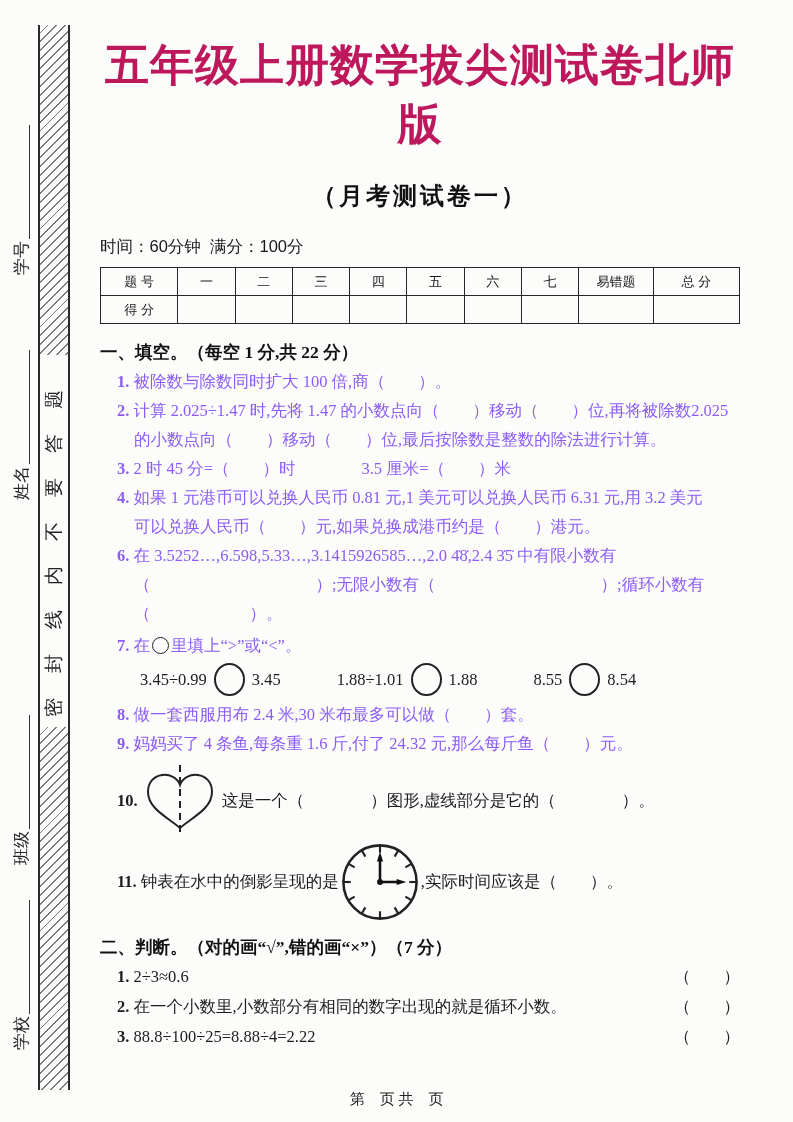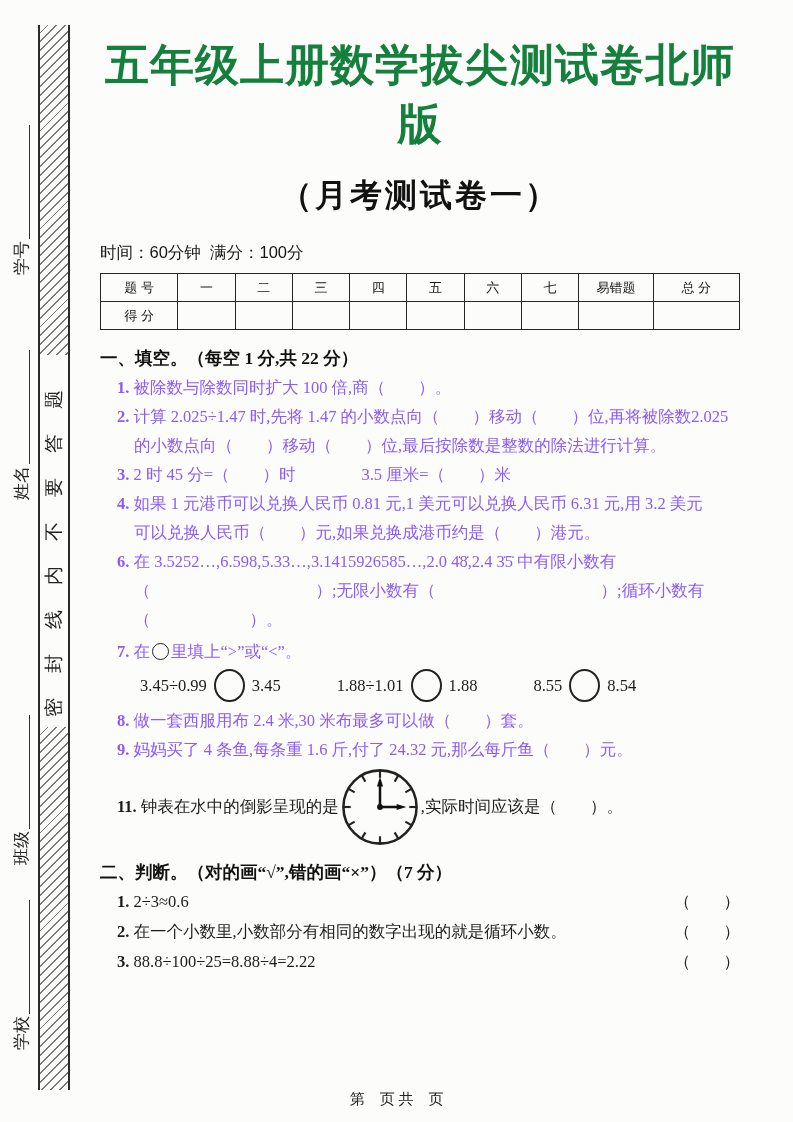--- a/index.html
+++ b/index.html
@@ -52,27 +52,27 @@
   .seal-label .lbl { white-space: nowrap; }
   .seal-label .line { flex: 1; border-bottom: 1.6px solid #333; margin: 0 0 3px 2px; }
 
   
   .main { position: absolute; left: 100px; top: 0; width: 640px; }
   .title {
     margin-top: 36px;
     text-align: center;
     font-family: Liberation Sans, sans-serif;
     font-weight: 900; font-size: 44px; letter-spacing: 1px;
-    color: #15803d;
+    color: #be185d;
   }
   .subtitle {
-    margin-top: 20px;
+    margin-top: 26px;
     text-align: center;
     font-family: "Liberation Sans", "DejaVu Sans", sans-serif;
-    font-weight: 700; font-size: 32px; letter-spacing: 3px;
+    font-weight: 700; font-size: 24px; letter-spacing: 3px;
     color: #111;
   }
   .meta {
     margin-top: 24px; margin-bottom: 9px;
     text-align: left;
     font-family: "Liberation Sans", "DejaVu Sans", sans-serif;
     font-size: 16.5px; color: #161616;
     white-space: pre-wrap;
   }
   table.score {
@@ -238,20 +238,28 @@
     <div class="q" style="margin-top:3px"><span class="qnum">7.</span><span> 在</span><span class="circle-small"></span><span>里填上“&gt;”或“&lt;”。</span></div>
     <div class="q7-opts">
       <span class="pair"><span>3.45÷0.99</span><span class="circle-big"></span><span>3.45</span></span>
       <span class="pair"><span>1.88÷1.01</span><span class="circle-big"></span><span>1.88</span></span>
       <span class="pair"><span>8.55</span><span class="circle-big"></span><span>8.54</span></span>
     </div>
 
     <div class="q"><span class="qnum">8.</span><span> 做一套西服用布 2.4 米,30 米布最多可以做（　　）套。</span></div>
     <div class="q"><span class="qnum">9.</span><span> 妈妈买了 4 条鱼,每条重 1.6 斤,付了 24.32 元,那么每斤鱼（　　）元。</span></div>
 
+    <div class="fig-row q10">
+      <span class="qnum">10.</span>
+      <svg width="84" height="76" viewBox="0 0 84 76">
+        <path d="M42,22 C37,7 10,8 10,29 C10,46 31,55 42,65 C53,55 74,46 74,29 C74,8 47,7 42,22 Z" fill="none" stroke="#222" stroke-width="2"></path>
+        <line x1="42" y1="2" x2="42" y2="74" stroke="#222" stroke-width="2" stroke-dasharray="7,5"></line>
+      </svg>
+      <span>这是一个（　　　　）图形,虚线部分是它的（　　　　）。</span>
+    </div>
 
     <div class="fig-row q11">
       <span class="qnum">11.</span>
       <span> 钟表在水中的倒影呈现的是</span>
       <svg width="82" height="82" viewBox="0 0 84 84">
         <circle cx="42" cy="42" r="37.5" fill="none" stroke="#222" stroke-width="2.6"></circle>
         <g stroke="#222" stroke-width="2.2">
           <line x1="42" y1="5" x2="42" y2="12" transform="rotate(30 42 42)"></line>
           <line x1="42" y1="5" x2="42" y2="12" transform="rotate(60 42 42)"></line>
           <line x1="42" y1="5" x2="42" y2="12" transform="rotate(90 42 42)"></line>

